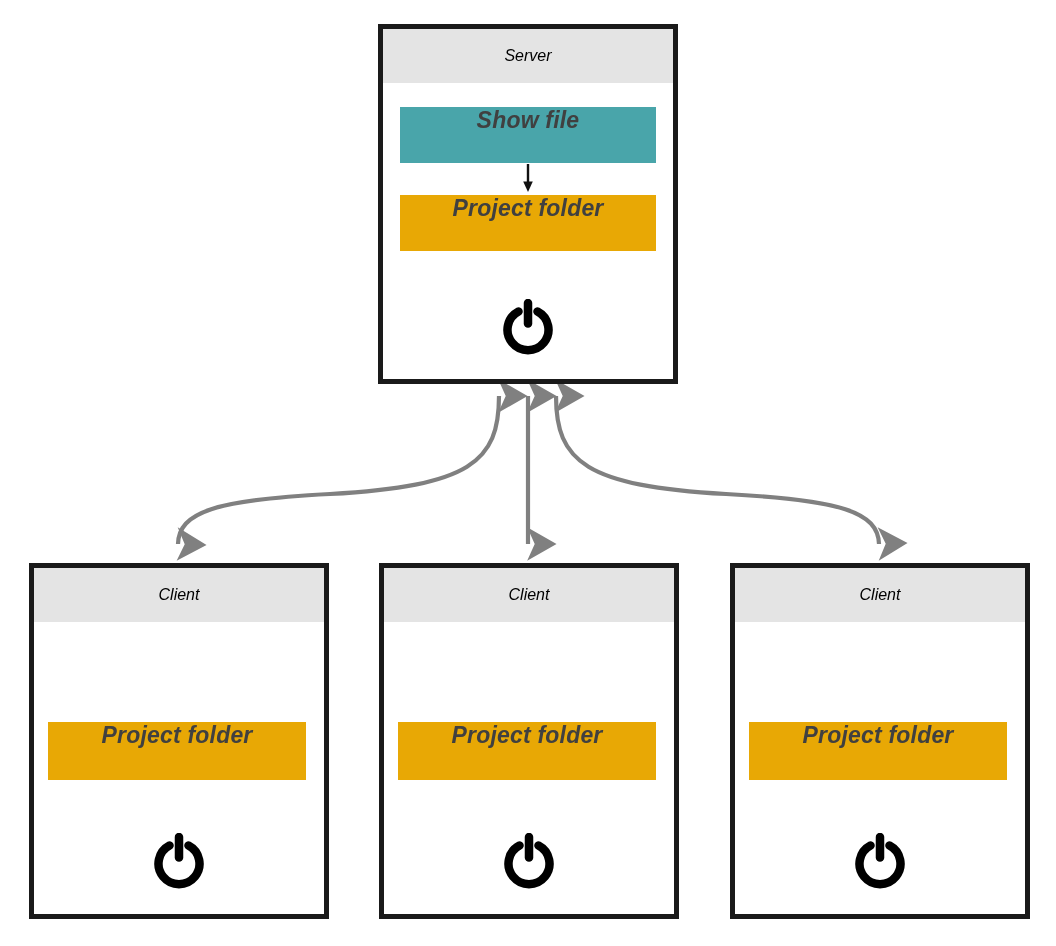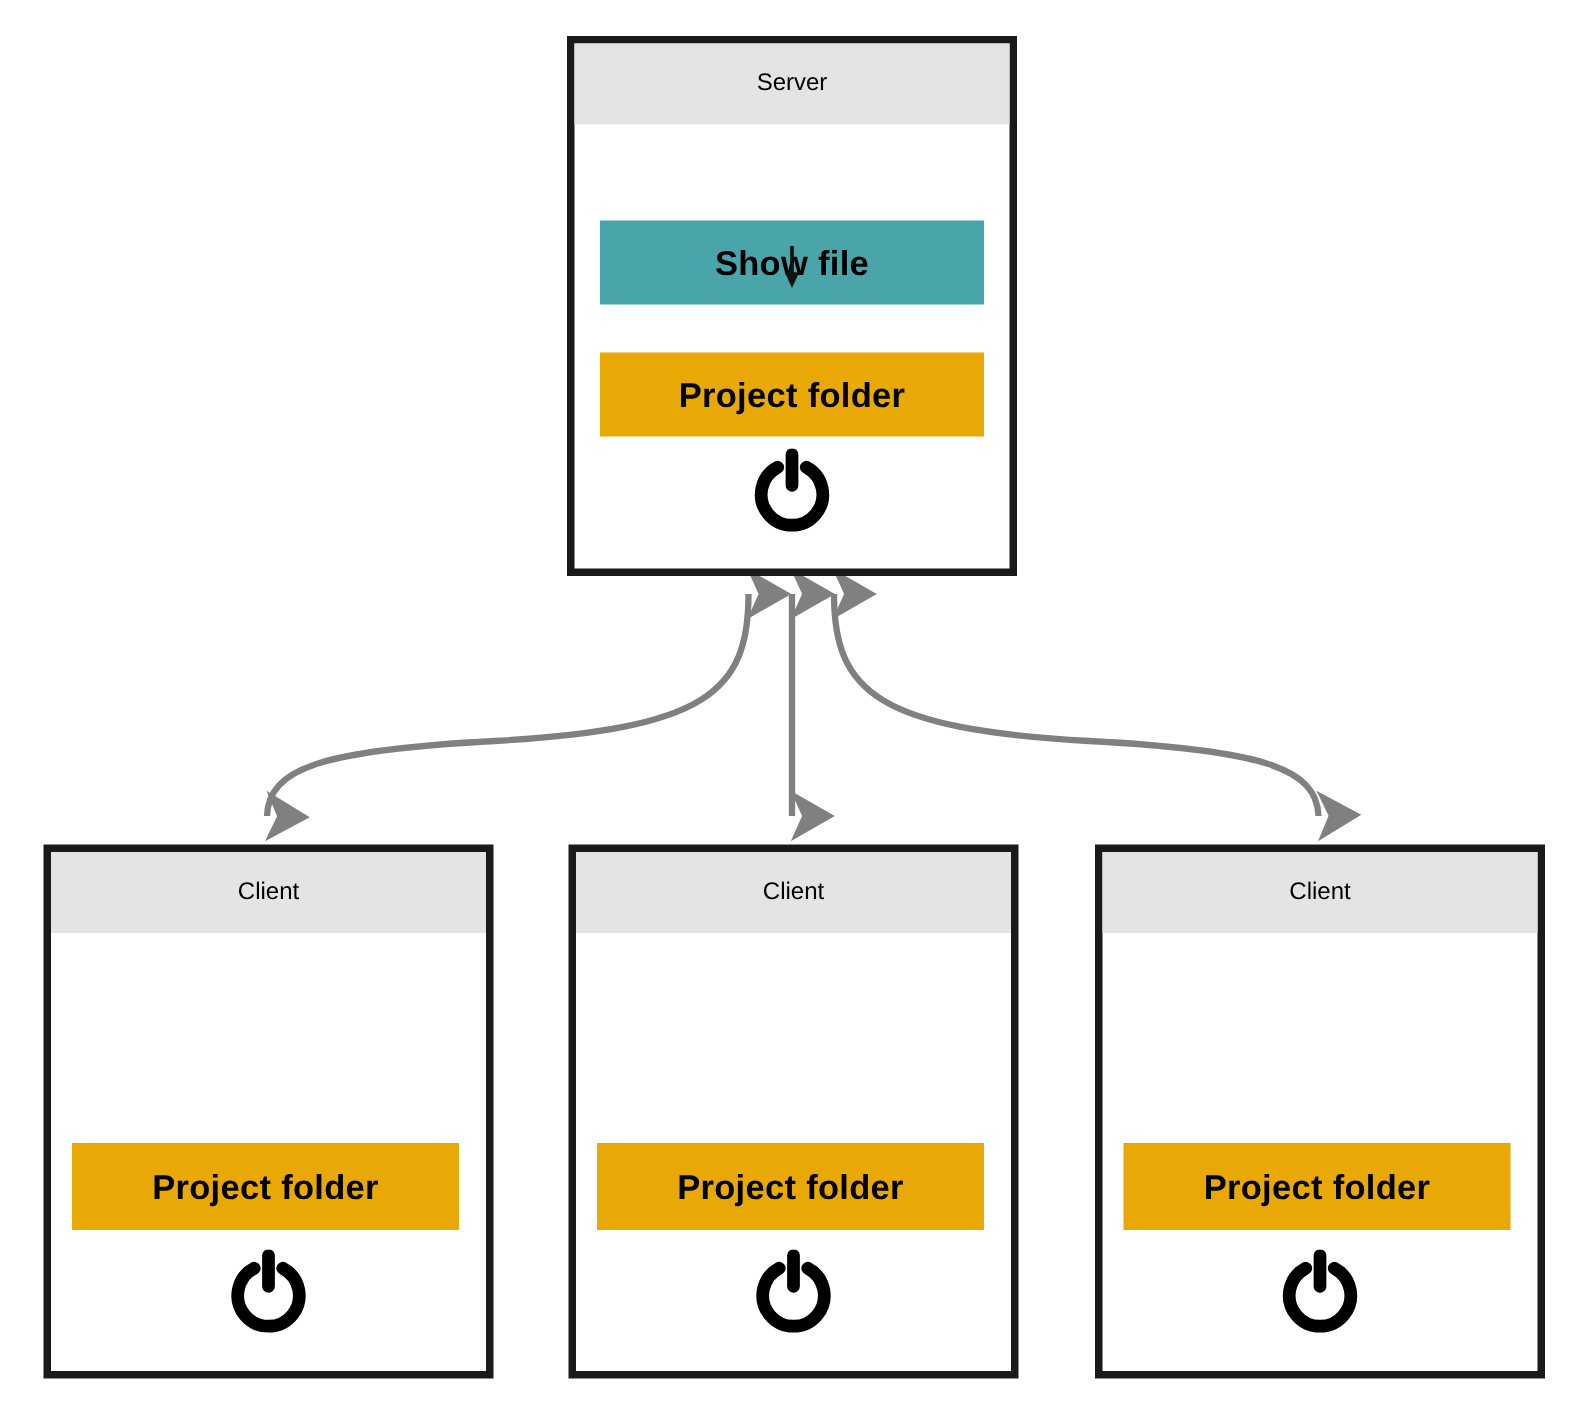--- a/index.html
+++ b/index.html
@@ -15,42 +15,41 @@
     width: 1056px;
     height: 946px;
     background: #ffffff;
     overflow: hidden;
   }
   .node-box {
     position: absolute;
     box-sizing: border-box;
     background: #ffffff;
     border: 5px solid #1a1a1a;
+    font-style: italic;
   }
   .node-header {
     position: absolute;
     left: 0;
     top: 0;
     right: 0;
     height: 54px;
     background: #e4e4e4;
     display: flex;
     align-items: center;
     justify-content: center;
   }
   .bar {
     position: absolute;
     display: flex;
-    align-items: center;
     justify-content: center;
-    color: #000000;
+    color: #404040;
     font-size: 23px;
     font-weight: bold;
     letter-spacing: 0.2px;
-    margin-top: 40px;
   }
   .bar-teal {
     background: #49a5aa;
   }
   .bar-orange {
     background: #e8a805;
   }
   .power-icon {
     position: absolute;
   }

